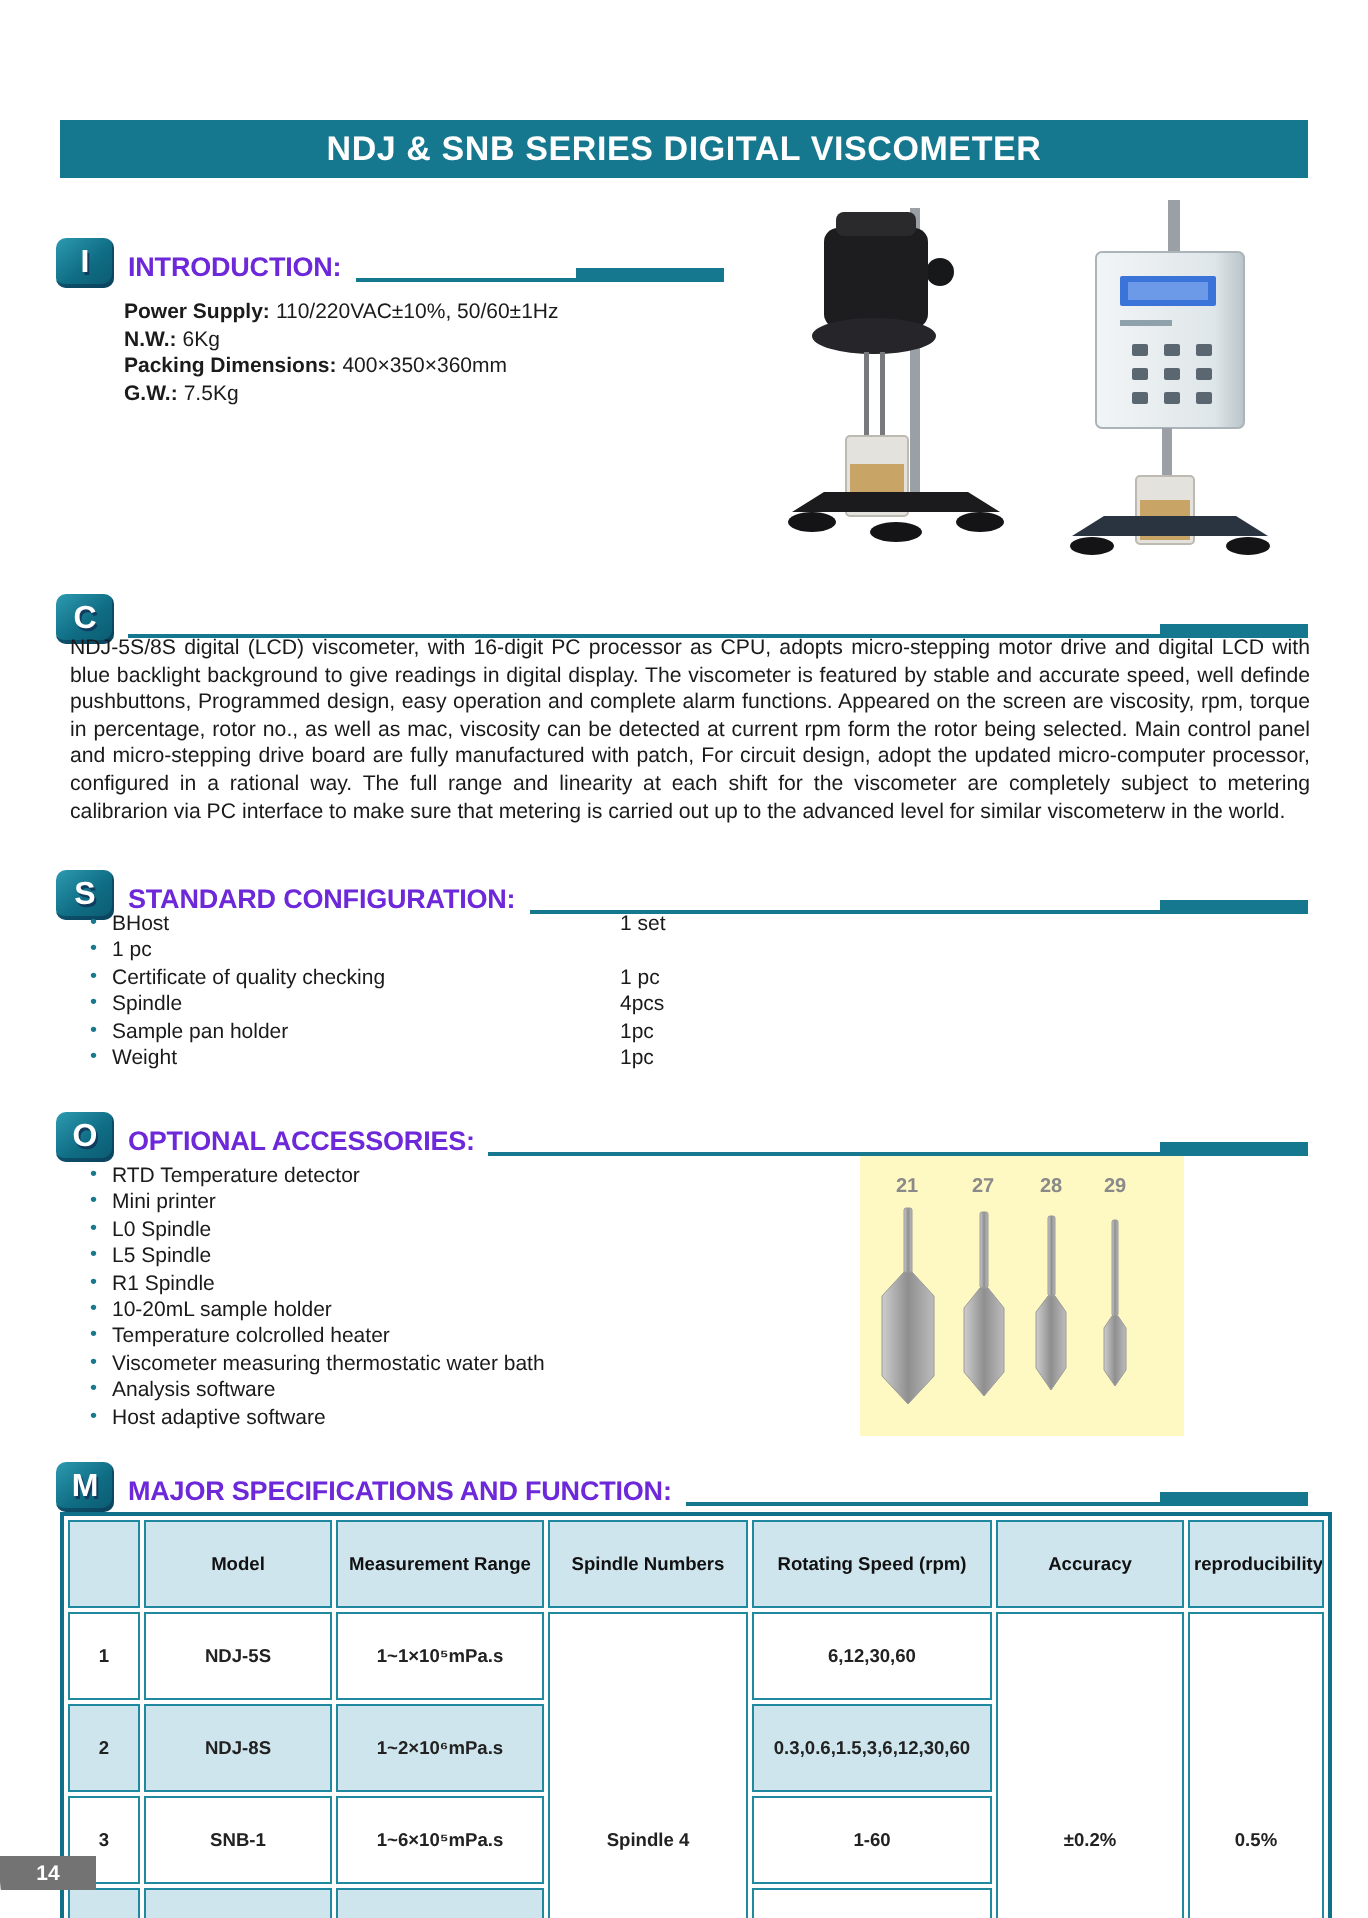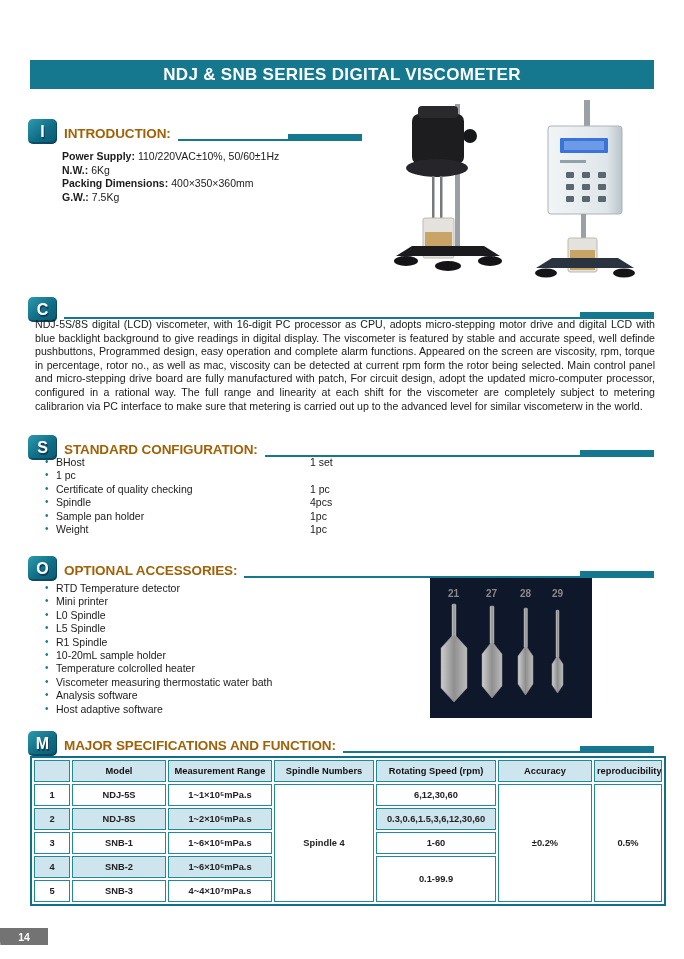--- a/index.html
+++ b/index.html
@@ -17,21 +17,21 @@
   .heading-row { position:absolute; display:flex; align-items:flex-end; gap:7px; height:27px; }
   .icon-block {
     width:29px; height:25px; border-radius:5px; flex:0 0 auto;
     background:linear-gradient(140deg,#2d9ab0,#0f6d84 55%,#0b5a70);
     color:#fff; font-weight:bold; font-size:16px;
     display:flex; align-items:center; justify-content:center;
     text-shadow:1px 1.5px 0 #113c5e;
     box-shadow:inset -1px -2px 0 rgba(10,40,70,.45);
   }
   .heading-text {
-    margin:0; color:#a16207; font-size:13.5px; font-weight:bold;
+    margin:0; color:#6d28d9; font-size:13.5px; font-weight:bold;
     letter-spacing:-0.1px; line-height:20px; white-space:nowrap;
   }
   .rule { flex:1; position:relative; height:8px; border-bottom:2px solid #16788e; margin-bottom:3px; }
   .rule::after { content:""; position:absolute; right:0; bottom:-2px; height:7px; width:74px; background:#16788e; }
   
   .intro-specs { position:absolute; left:62px; top:150px; width:330px; font-size:10.5px; line-height:13.6px; }
   .spec-line .b { font-weight:bold; }
   .spec-line .v { margin-left:3px; }
   
   .char-body {
@@ -40,33 +40,33 @@
   }
   
   .cfg-list { position:absolute; left:45px; top:456px; width:420px; }
   .acc-list { position:absolute; left:45px; top:582px; width:380px; }
   .li-row { display:flex; font-size:10.5px; line-height:12.9px; margin-bottom:0.5px; color:#1a1a1a; }
   .bullet { width:11px; color:#18798f; font-size:10px; flex:0 0 auto; }
   .cfg-name { width:254px; flex:0 0 auto; }
   .cfg-qty { flex:0 0 auto; }
   
   .product-photos { position:absolute; left:388px; top:98px; width:266px; height:190px; }
-  .spindle-panel { position:absolute; left:430px; top:578px; width:162px; height:140px; background:#0f172a; }
+  .spindle-panel { position:absolute; left:430px; top:578px; width:162px; height:140px; background:#fef9c3; }
   .spindle-labels { position:absolute; top:10px; left:0; width:162px; height:14px; }
   .spindle-labels span { position:absolute; font-size:10px; font-weight:bold; color:#8a8a8a; }
   .sp-l0 { left:18px; } .sp-l1 { left:56px; } .sp-l2 { left:90px; } .sp-l3 { left:122px; }
   .spindle-svg { position:absolute; left:0; top:24px; }
   
   .spec-table-wrap { position:absolute; left:30px; top:756px; }
   table.spec {
     border-collapse:separate; border-spacing:2px; background:#fff;
     border:2px solid #10708a; width:624px; table-layout:fixed;
   }
   table.spec th, table.spec td {
-    border:1px solid #2089a0; text-align:center; padding:4px 2px;
+    border:1px solid #2089a0; text-align:center; padding:15px 2px;
     height:12px; font-size:9.3px; overflow:hidden; white-space:nowrap;
   }
   table.spec th { background:#cfe5ee; font-weight:bold; color:#111; }
   table.spec td { font-weight:bold; color:#222; }
   td.alt { background:#cfe5ee; }
   
   .page-num {
     position:absolute; left:0; top:928px; width:48px; height:17px;
     background:#737373; color:#fff; font-size:10.5px; font-weight:bold;
     display:flex; align-items:center; justify-content:center;

